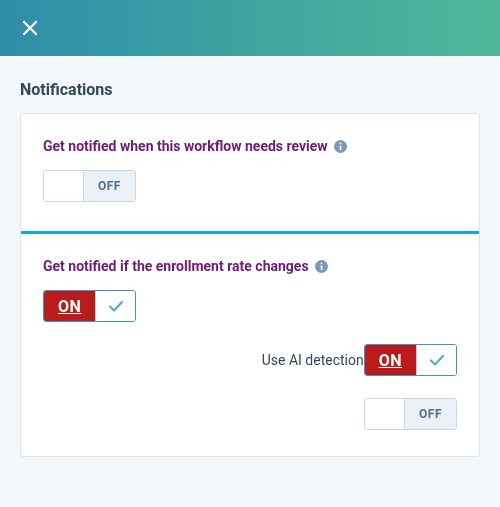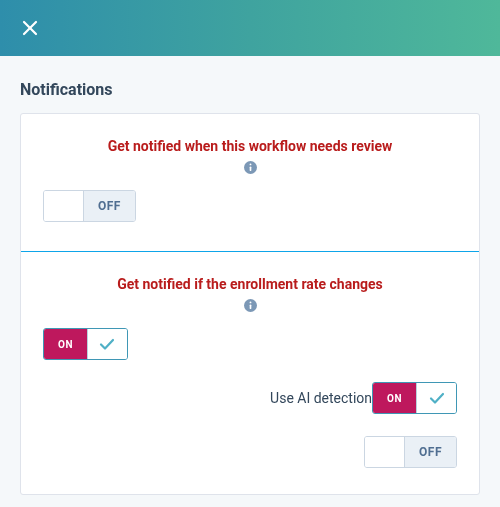--- a/index.html
+++ b/index.html
@@ -44,31 +44,30 @@
     }
     .card {
       background: #ffffff;
       border: 1px solid #dfe3eb;
       border-radius: 3px;
     }
     .card-section {
       padding: 24px 22px 26px 22px;
     }
     .card-section + .card-section {
-      border-top: 1px solid #0ea5e9;
+      border-top: 3px solid #0ea5e9;
     }
     .setting-label {
-      color: #b91c1c;
+      color: #701a75;
       font-size: 14px;
       font-weight: 700;
       display: flex;
       align-items: center;
       gap: 6px;
       margin-bottom: 16px;
-      flex-direction: column;
     }
     .info-icon {
       display: inline-flex;
       align-items: center;
       justify-content: center;
       width: 14px;
       height: 14px;
       color: #7c98b6;
     }
     .toggle {
@@ -97,29 +96,30 @@
       padding: 0 14px;
       height: 100%;
       display: flex;
       align-items: center;
       letter-spacing: 0.5px;
     }
     .toggle-on {
       border-color: #3f97b5;
     }
     .toggle-on .toggle-text {
-      background: #be185d;
+      background: #b91c1c;
       color: #ffffff;
-      font-size: 10px;
+      font-size: 16px;
       font-weight: 700;
       padding: 0 14px;
       height: 100%;
       display: flex;
       align-items: center;
       letter-spacing: 0.5px;
+      text-decoration: underline;
     }
     .toggle-on .toggle-handle {
       width: 40px;
       height: 100%;
       background: #ffffff;
       border-left: 1px solid #b8d4dd;
       display: flex;
       align-items: center;
       justify-content: center;
     }

